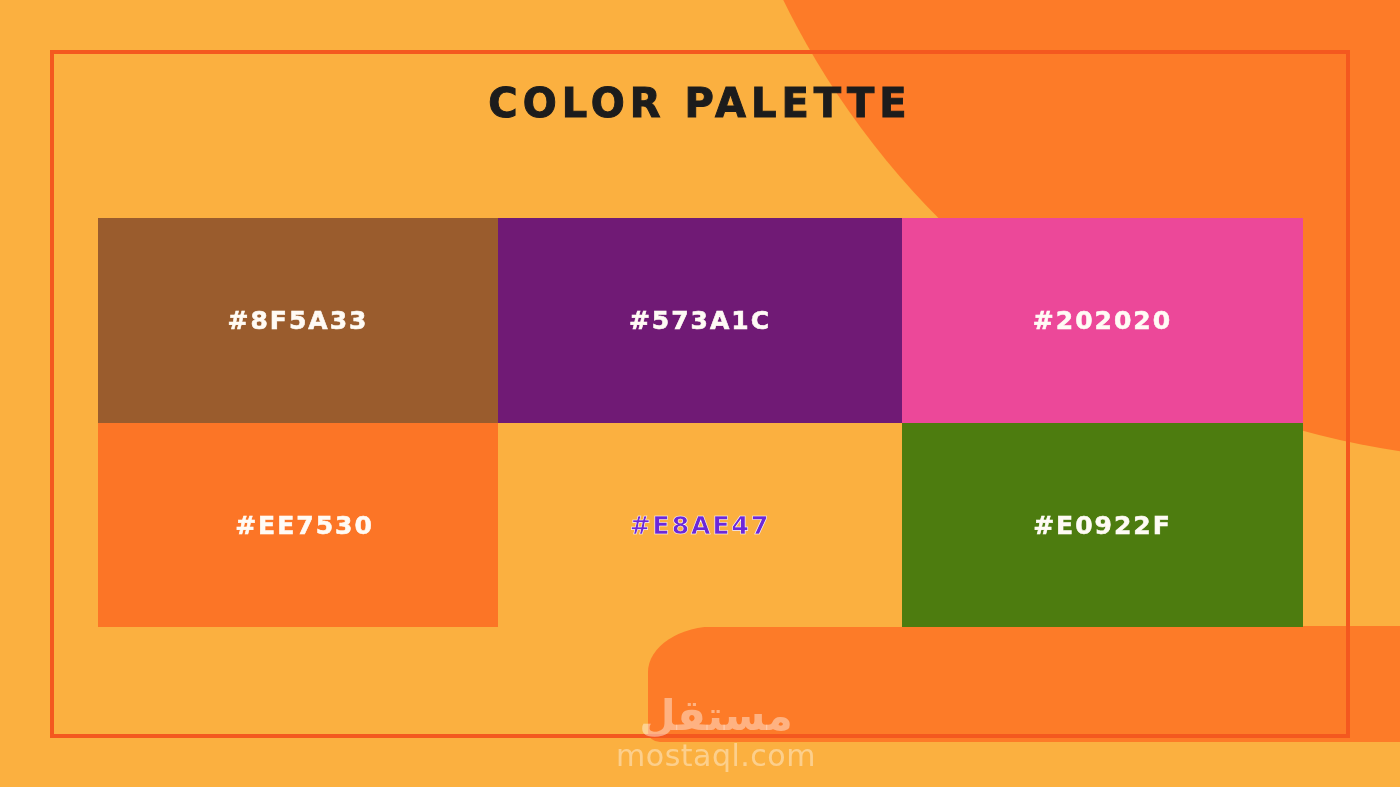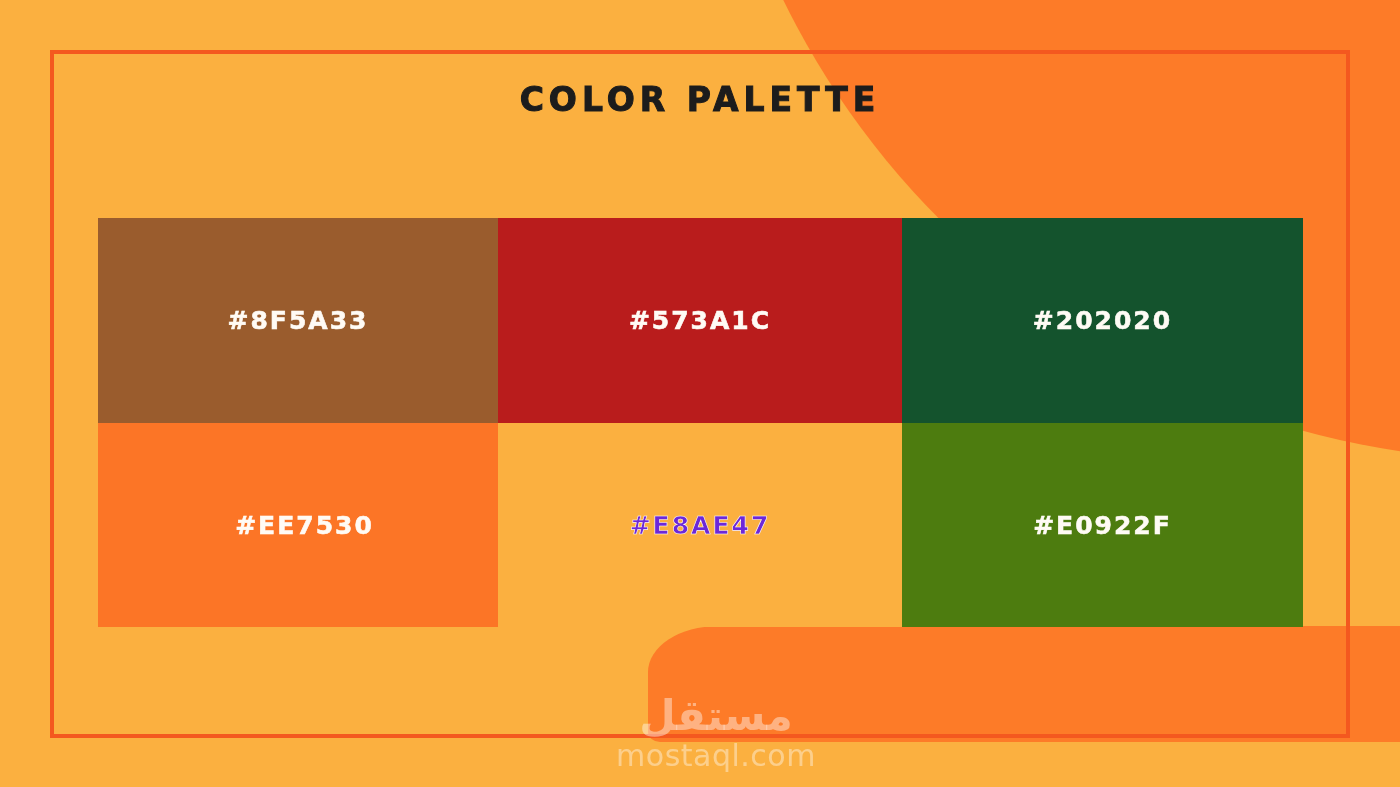--- a/index.html
+++ b/index.html
@@ -61,21 +61,21 @@
   }
 
   
   .title {
     position: absolute;
     left: 0;
     top: 80px;
     width: 1400px;
     text-align: center;
     font-family: "DejaVu Sans", sans-serif;
-    font-size: 33px;
+    font-size: 40px;
     font-weight: bold;
     letter-spacing: 5px;
     color: #1C1C1C;
     text-transform: uppercase;
     -webkit-text-stroke: 1px #1C1C1C;
   }
 
   
   .grid {
     position: absolute;
@@ -147,25 +147,25 @@
   <div class="frame" style="border-color: rgb(244, 88, 31);"></div>
 
   <div class="title" style="color: rgb(28, 28, 28);">COLOR PALETTE</div>
 
   <div class="grid">
 
     <div class="swatch" style="background: rgb(154, 92, 45);">
       <span class="swatch-label" style="color: rgb(255, 251, 245);">#8F5A33</span>
     </div>
 
-    <div class="swatch" style="background: #b91c1c;">
+    <div class="swatch" style="background: #701a75;">
       <span class="swatch-label" style="color: rgb(255, 251, 245);">#573A1C</span>
     </div>
 
-    <div class="swatch" style="background: #14532d;">
+    <div class="swatch" style="background: #ec4899;">
       <span class="swatch-label" style="color: rgb(255, 251, 245);">#202020</span>
     </div>
 
     <div class="swatch" style="background: rgb(252, 117, 38); padding-left: 13px;">
       <span class="swatch-label" style="color: rgb(255, 251, 245);">#EE7530</span>
     </div>
 
     <div class="swatch" style="background: rgb(251, 176, 64);">
       <span class="swatch-label" style="color: #6d28d9;">#E8AE47</span>
     </div>

